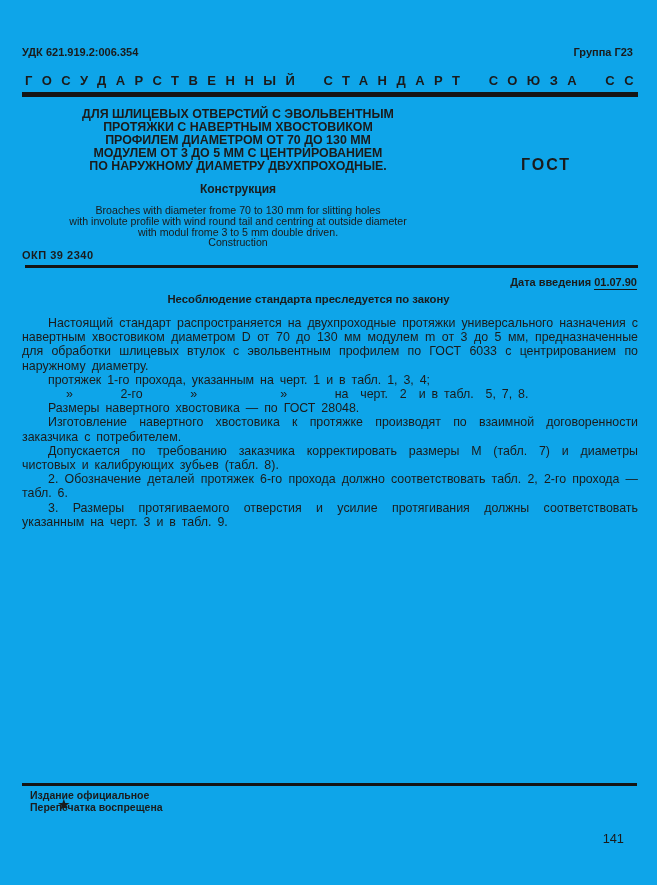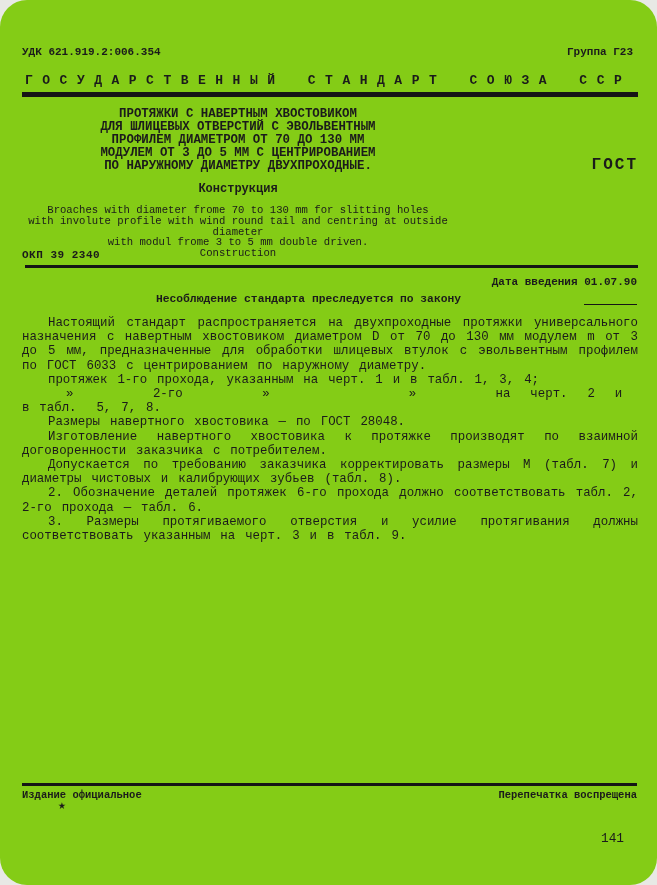--- a/index.html
+++ b/index.html
@@ -2,25 +2,24 @@
 <html><head>
 <meta charset="utf-8">
 <style>
   * { margin: 0; padding: 0; box-sizing: border-box; }
   html, body { background: #e8e9e5; }
   .page {
     position: relative;
     width: 657px;
     height: 885px;
     margin: 0 auto;
-    background: #84cc16;
+    background: #0ea5e9;
     color: #1b1b1b;
-    font-family: Liberation Mono, monospace;
+    font-family: Liberation Sans, sans-serif;
     overflow: hidden;
-    border-radius: 27px;
   }
   
   .header-row {
     position: absolute;
     left: 22px; right: 24px; top: 46px;
     display: flex;
     justify-content: space-between;
     font-size: 11px;
     font-weight: bold;
   }
@@ -40,21 +39,21 @@
     height: 5px;
     background: #151515;
   }
   
   .two-col {
     position: absolute;
     left: 22px; right: 19px; top: 108px;
     display: flex;
   }
   .col-title { width: 432px; text-align: center; }
-  .col-gost  { flex: 1; text-align: right; padding-top: 48px; }
+  .col-gost  { flex: 1; text-align: center; padding-top: 48px; }
   .doc-title { font-size: 12.4px; line-height: 13px; font-weight: bold; }
   .doc-subtitle { margin-top: 9px; font-size: 12px; font-weight: bold; }
   .doc-title-en { margin-top: 9px; font-size: 10.6px; line-height: 10.8px; }
   .gost-label { font-size: 16px; font-weight: bold; letter-spacing: 2px; }
   .gost-number { margin-top: 9px; font-size: 16px; font-weight: bold; letter-spacing: 1px; }
   
   .okp-line {
     position: absolute;
     left: 22px; top: 249px;
     font-size: 11px;
@@ -66,21 +65,21 @@
     left: 25px; right: 19px; top: 265px;
     height: 3px;
     background: #151515;
   }
   .date-line {
     position: absolute;
     right: 20px; top: 276px;
     font-size: 11px;
     font-weight: bold;
   }
-  .date-line .date-value { border-bottom: 1.5px solid #151515; padding-bottom: 16px; }
+  .date-line .date-value { border-bottom: 1.5px solid #151515; padding-bottom: 1px; }
   .law-notice {
     position: absolute;
     left: 0; right: 40px; top: 293px;
     text-align: center;
     font-size: 11.3px;
     font-weight: bold;
   }
   
   .body-text {
     position: absolute;
@@ -94,25 +93,26 @@
   .body-text p.pre { white-space: pre-wrap; text-indent: 44px; text-align: left; }
   
   .footer-rule {
     position: absolute;
     left: 22px; right: 20px; top: 783px;
     height: 3px;
     background: #151515;
   }
   .footer-row {
     position: absolute;
-    left: 22px; right: 20px; top: 789px;
+    left: 30px; right: 20px; top: 789px;
     display: flex;
     justify-content: space-between;
     font-size: 10.5px;
     font-weight: bold;
+    flex-direction: column;
   }
   .star {
     position: absolute;
     left: 58px; top: 797px;
     font-size: 13px;
     font-weight: bold;
   }
   .copyright-line {
     position: absolute;
     right: 44px; top: 807px;
@@ -134,22 +134,22 @@
     <span>Группа Г23</span>
   </div>
 
   <div class="org-line">ГОСУДАРСТВЕННЫЙ СТАНДАРТ СОЮЗА ССР</div>
 
   <div class="rule-thick"></div>
 
   <div class="two-col">
     <div class="col-title">
       <div class="doc-title">
+        <div>ДЛЯ ШЛИЦЕВЫХ ОТВЕРСТИЙ С ЭВОЛЬВЕНТНЫМ</div>
         <div>ПРОТЯЖКИ С НАВЕРТНЫМ ХВОСТОВИКОМ</div>
-        <div>ДЛЯ ШЛИЦЕВЫХ ОТВЕРСТИЙ С ЭВОЛЬВЕНТНЫМ</div>
         <div>ПРОФИЛЕМ ДИАМЕТРОМ ОТ 70 ДО 130 ММ</div>
         <div>МОДУЛЕМ ОТ 3 ДО 5 ММ С ЦЕНТРИРОВАНИЕМ</div>
         <div>ПО НАРУЖНОМУ ДИАМЕТРУ ДВУХПРОХОДНЫЕ.</div>
       </div>
       <div class="doc-subtitle">Конструкция</div>
       <div class="doc-title-en">
         <div>Broaches with diameter frome 70 to 130 mm for slitting holes</div>
         <div>with involute profile with wind round tail and centring at outside diameter</div>
         <div>with modul frome 3 to 5 mm double driven.</div>
         <div>Construction</div>

